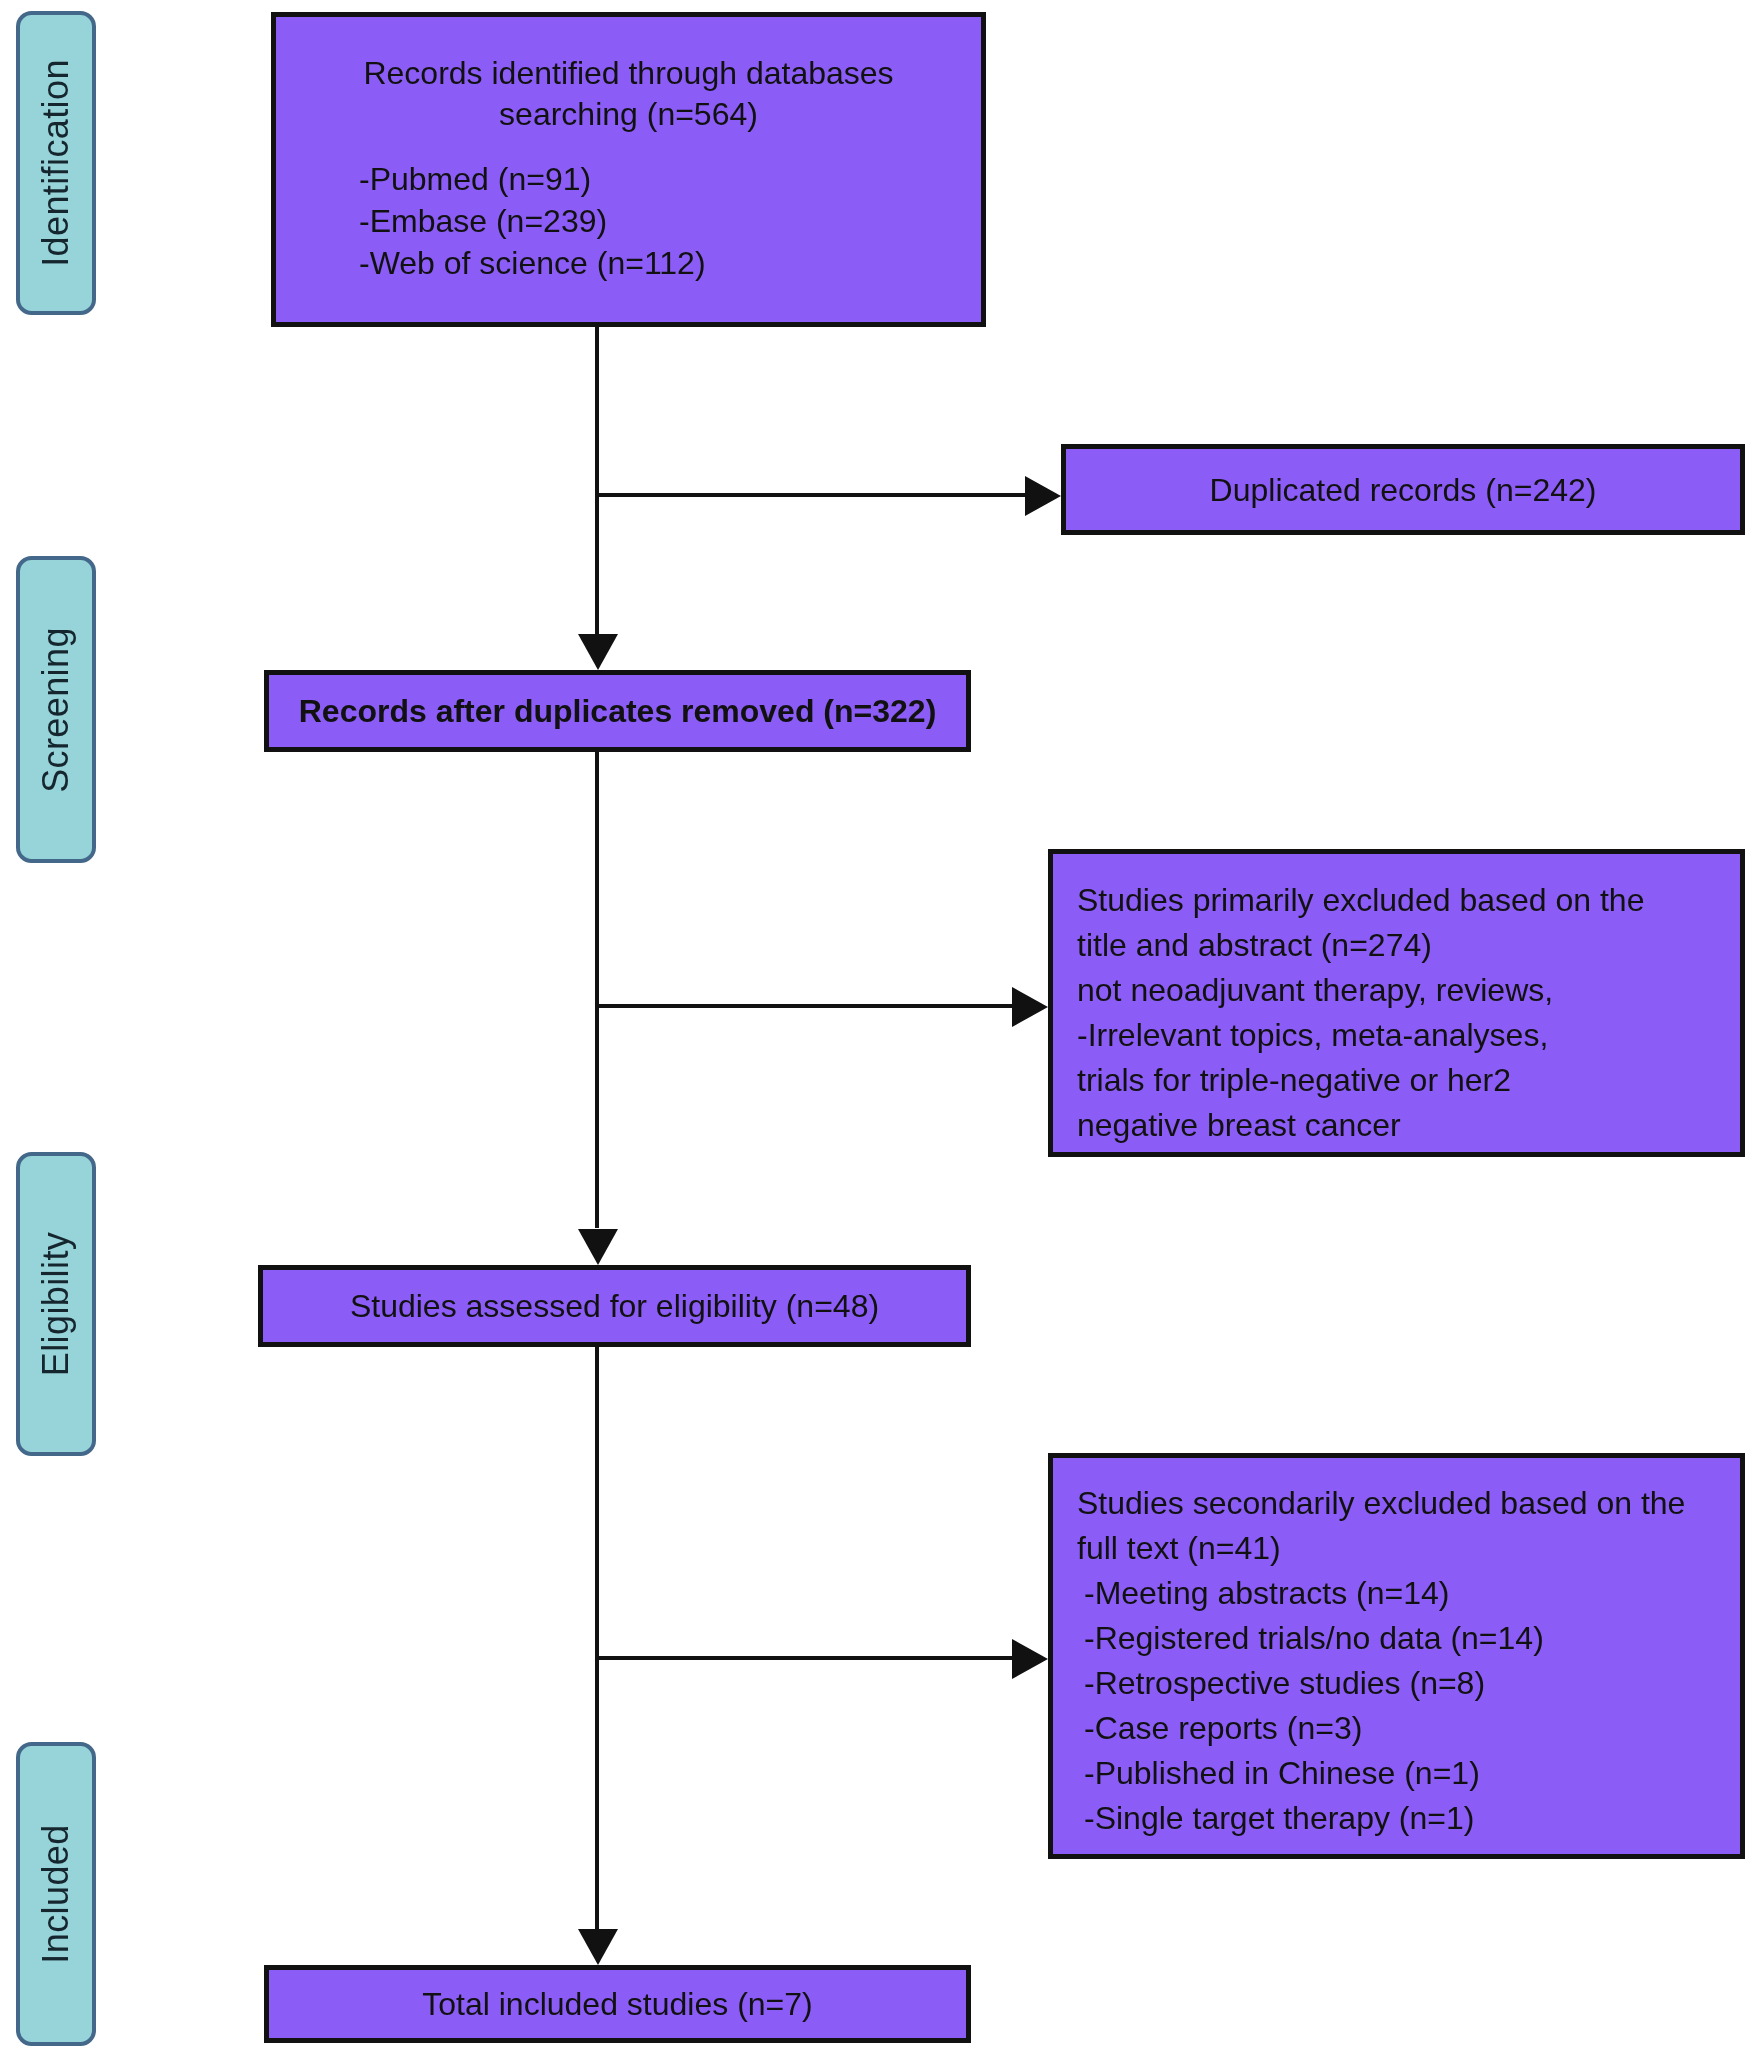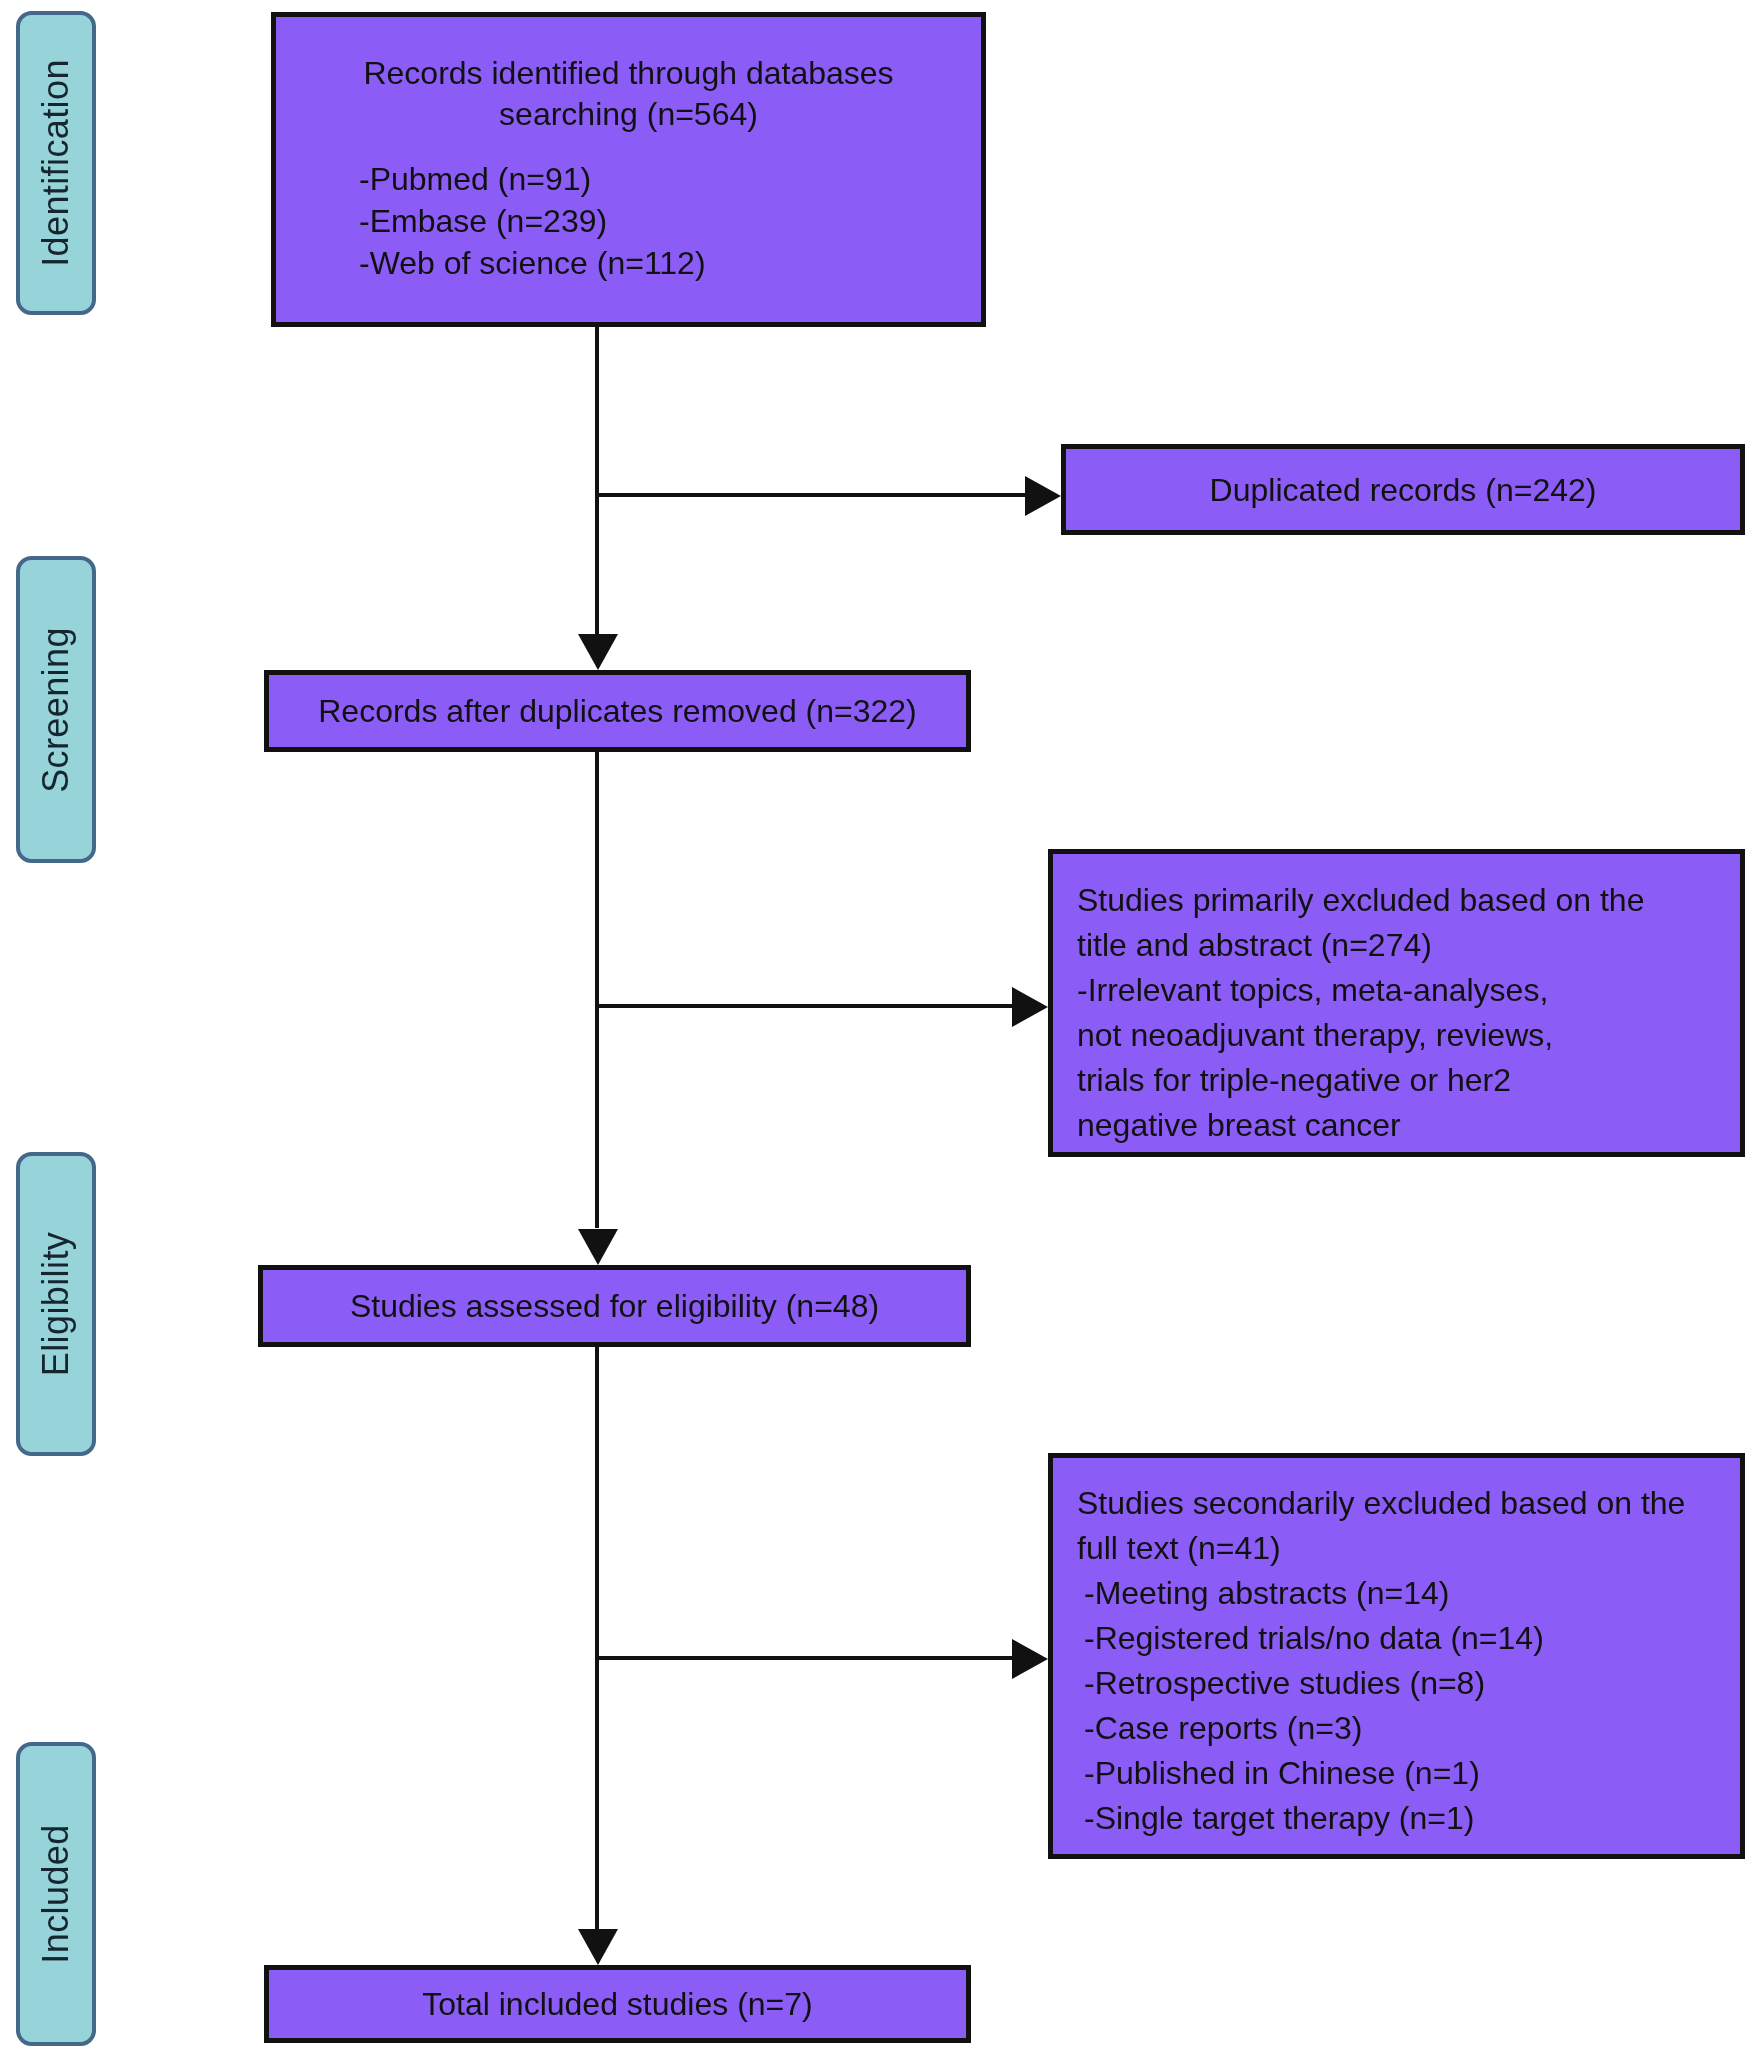--- a/index.html
+++ b/index.html
@@ -121,30 +121,30 @@
       <div class="ln">-Pubmed (n=91)</div>
       <div class="ln">-Embase (n=239)</div>
       <div class="ln">-Web of science (n=112)</div>
     </div>
   </div>
 
   <div class="fbox center" style="left:1061px;top:444px;width:684px;height:91px;">
     <span>Duplicated records (n=242)</span>
   </div>
 
-  <div class="fbox center" style="left:264px;top:670px;width:707px;height:82px;">
+  <div class="fbox center" style="left:264px;top:670px;width:707px;height:82px;font-weight:bold;">
     <span>Records after duplicates removed (n=322)</span>
   </div>
 
   <div class="fbox" style="left:1048px;top:849px;width:697px;height:308px;">
     <div class="line-block">
       <div class="ln">Studies primarily excluded based on the</div>
       <div class="ln">title and abstract (n=274)</div>
+      <div class="ln">not neoadjuvant therapy, reviews,</div>
       <div class="ln">-Irrelevant topics, meta-analyses,</div>
-      <div class="ln">not neoadjuvant therapy, reviews,</div>
       <div class="ln">trials for triple-negative or her2</div>
       <div class="ln">negative breast cancer</div>
     </div>
   </div>
 
   <div class="fbox center" style="left:258px;top:1265px;width:713px;height:82px;">
     <span>Studies assessed for eligibility (n=48)</span>
   </div>
 
   <div class="fbox" style="left:1048px;top:1453px;width:697px;height:406px;">

